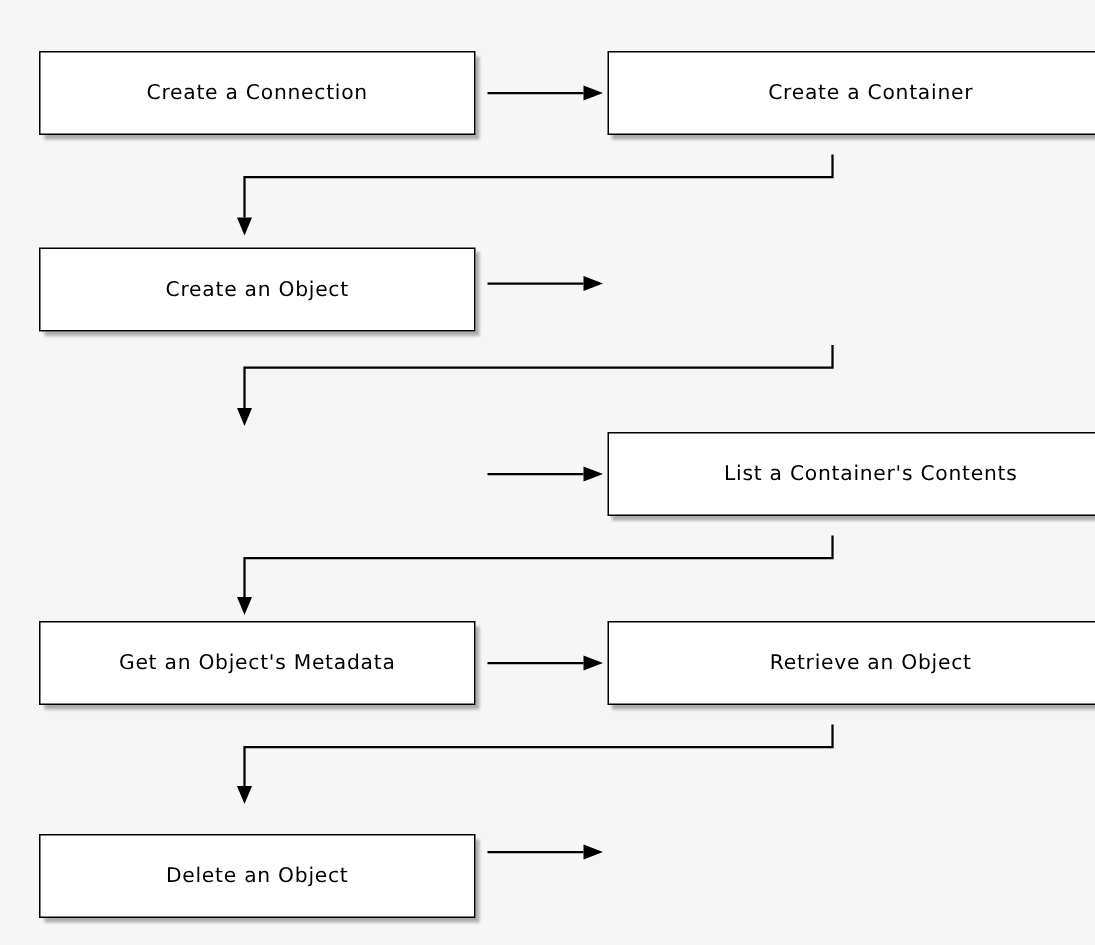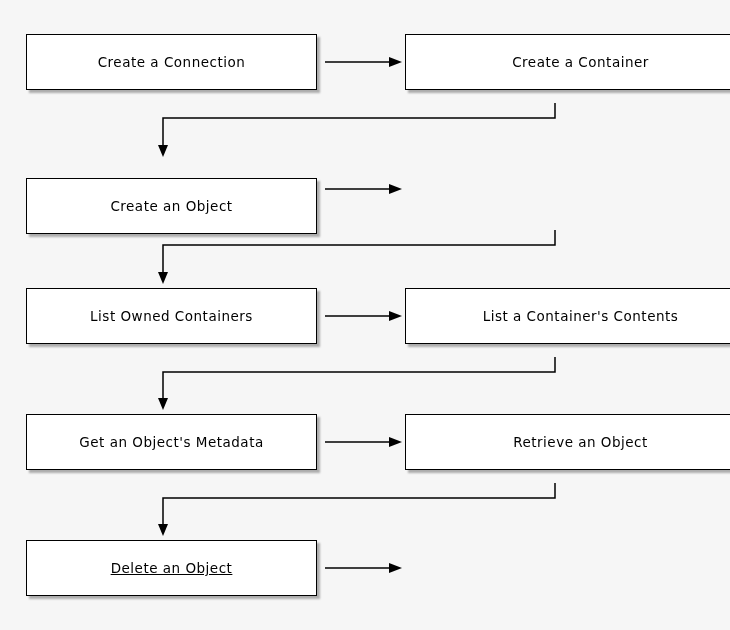--- a/index.html
+++ b/index.html
@@ -23,24 +23,24 @@
     width: 291px; height: 56px;
     background: #ffffff;
     border: 1.5px solid #000000;
     box-shadow: 3px 3px 2px rgba(0,0,0,0.30);
     display: flex; align-items: center; justify-content: center;
     text-align: center;
   }
   .box.left  { left: 26px; }
   .box.right { left: 405px; width: 351px; }
   .r1 { top: 34px; }
-  .r2 { top: 178px; }
+  .r2 { top: 165px; }
   .r3 { top: 288px; }
   .r4 { top: 414px; }
-  .r5 { top: 540px; text-decoration: underline; }
+  .r5 { top: 556px; }
   .box-label {
     font-size: 13.5px;
     letter-spacing: 0.5px;
     color: #000000;
     white-space: nowrap;
   }
   .connectors path {
     stroke: #000000; stroke-width: 1.5; fill: none;
   }
   .connectors polygon {
@@ -86,23 +86,20 @@
     <span class="box-label">Create a Connection</span>
   </div>
   <div class="box right r1">
     <span class="box-label">Create a Container</span>
   </div>
 
   <div class="box left r2">
     <span class="box-label">Create an Object</span>
   </div>
 
-  <div class="box left r3">
-    <span class="box-label">List Owned Containers</span>
-  </div>
   <div class="box right r3">
     <span class="box-label">List a Container's Contents</span>
   </div>
 
   <div class="box left r4">
     <span class="box-label">Get an Object's Metadata</span>
   </div>
   <div class="box right r4">
     <span class="box-label">Retrieve an Object</span>
   </div>

